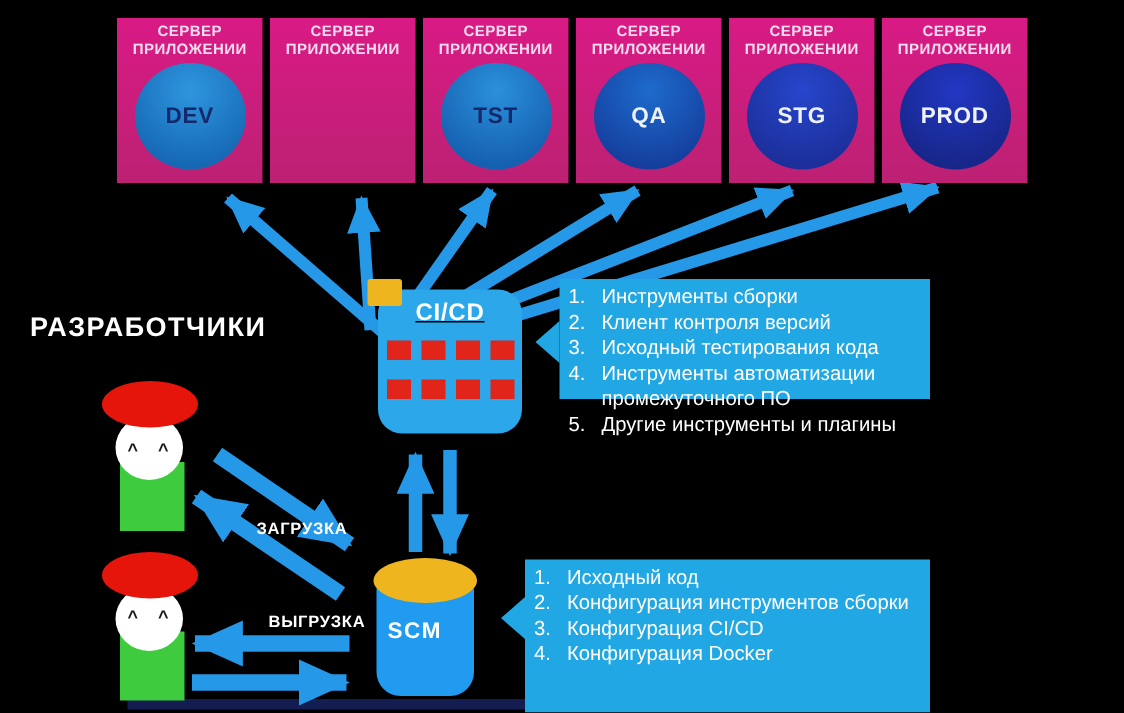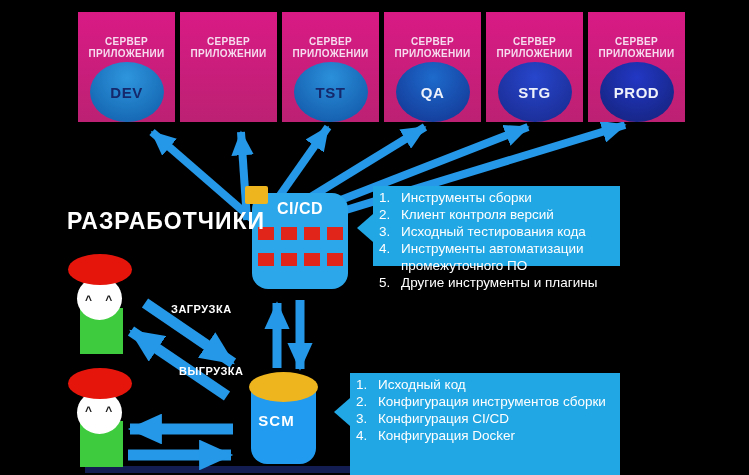--- a/index.html
+++ b/index.html
@@ -9,42 +9,42 @@
   }
   html,body{margin:0;padding:0;background:#000;}
   .canvas{
     position:relative;width:749px;height:475px;background:#000;overflow:hidden;
     font-family:"Liberation Sans",sans-serif;
   }
   
   .server-row{position:absolute;left:78px;top:12px;display:flex;gap:5px;z-index:2;}
   .server-box{
     width:97px;height:110px;background:linear-gradient(180deg,var(--magenta-a),var(--magenta-b));
-    display:flex;flex-direction:column;align-items:center;padding-top:24px;box-sizing:border-box;
+    display:flex;flex-direction:column;align-items:center;padding-top:4px;box-sizing:border-box;
   }
   .server-title{
     font-size:10px;font-weight:bold;line-height:11.5px;text-align:center;
     color:#f6dcee;white-space:pre-line;letter-spacing:.3px;
   }
   .server-circle{
     width:74px;height:71px;border-radius:50%;margin-top:3px;
     display:flex;align-items:center;justify-content:center;
     font-size:15px;font-weight:bold;letter-spacing:.5px;
     background:radial-gradient(circle at 50% 26%, var(--ctop), var(--cbot) 78%);
     color:var(--ctext);
   }
   
   svg.wires{position:absolute;left:0;top:0;z-index:1;}
   .arrow{stroke:var(--arrow);fill:none;}
   .ahp{fill:var(--arrow);}
   
   .cicd-box{
     position:absolute;left:252px;top:193px;width:96px;height:96px;z-index:3;
     background:var(--cicd-blue);border-radius:16px;
-    display:flex;flex-direction:column;align-items:center;padding-top:7px;box-sizing:border-box;
+    display:flex;flex-direction:column;align-items:center;padding-top:7px;box-sizing:border-box;text-decoration:underline;
   }
   .cicd-title{color:#fff;font-weight:bold;font-size:16px;letter-spacing:.5px;}
   .cicd-grid{margin-top:9px;display:grid;grid-template-columns:repeat(4,16px);gap:13px 7px;}
   .cicd-dot{width:16px;height:13px;background:var(--red);}
   .cicd-tag{position:absolute;left:-7px;top:-7px;width:23px;height:18px;background:var(--yellow);border-radius:2px;}
   
   .callout{position:absolute;background:var(--panel-blue);color:#fff;z-index:4;}
   .callout .pointer{
     position:absolute;left:-16px;width:0;height:0;
     border-top:14px solid transparent;border-bottom:14px solid transparent;
@@ -63,22 +63,22 @@
   .scm-body{position:absolute;left:251px;top:387px;width:65px;height:77px;background:var(--scm);border-radius:6px 6px 16px 16px;z-index:3;}
   .scm-top{position:absolute;left:249px;top:372px;width:69px;height:30px;background:var(--yellow);border-radius:50%;z-index:3;}
   .scm-label{position:absolute;left:251px;top:412px;width:51px;text-align:center;color:#fff;font-weight:bold;font-size:15px;letter-spacing:1px;z-index:4;}
   
   .dev-part{position:absolute;}
   .dev-body{width:43px;height:46px;background:var(--green);z-index:2;}
   .dev-face{width:45px;height:43px;background:#fff;border-radius:50%;z-index:3;}
   .dev-hat{width:64px;height:31px;background:var(--hat);border-radius:50%;z-index:4;}
   .dev-eyes{color:#1b1b1b;font-weight:bold;font-size:12px;letter-spacing:5px;z-index:5;}
   
-  .big-label{position:absolute;left:20px;top:208px;color:#fff;font-weight:bold;font-size:23px;letter-spacing:1px;z-index:4;margin-left:47px;}
-  .flow-label{position:absolute;color:#fff;font-weight:bold;font-size:11px;letter-spacing:.5px;z-index:4;}
+  .big-label{position:absolute;left:20px;top:208px;color:#fff;font-weight:bold;font-size:18px;letter-spacing:1px;z-index:4;}
+  .flow-label{position:absolute;color:#fff;font-weight:bold;font-size:11px;letter-spacing:.5px;z-index:4;margin-top:44px;}
   #upload-label{left:171px;top:303px;}
   #download-label{left:151px;top:365px;padding-left:28px;}
   
   .bar-navy{position:absolute;left:85px;top:466px;width:270px;height:7px;background:#141d52;z-index:0;}
   .bar-blue{position:absolute;left:353px;top:459px;width:244px;height:9px;background:#1d93dc;z-index:0;}
 </style>
 </head>
 <body>
 
 <div class="canvas">

